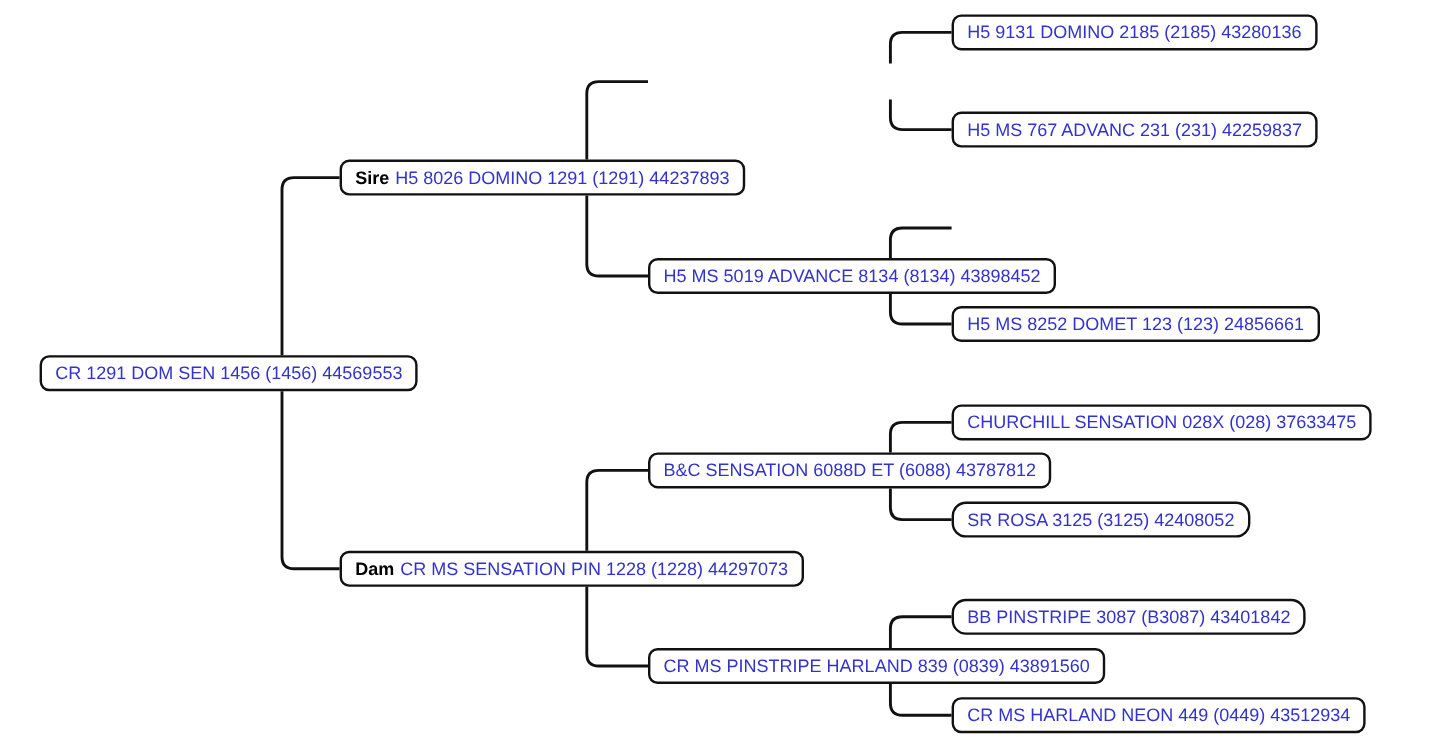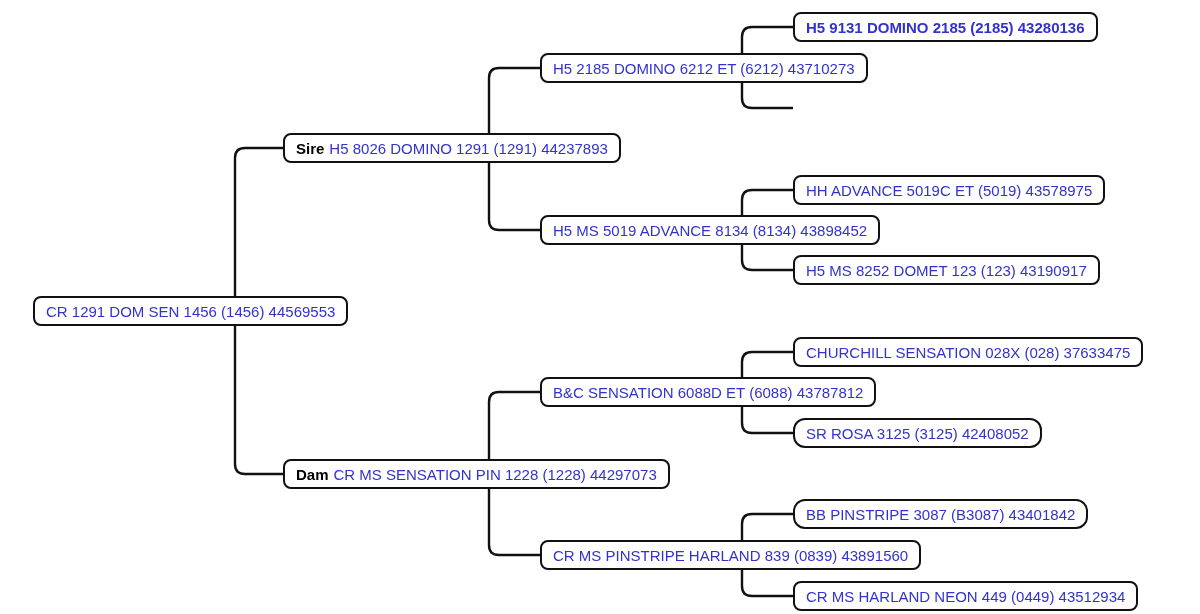--- a/index.html
+++ b/index.html
@@ -82,41 +82,38 @@
 
   <div class="node" style="left:283px;top:133px;">
     <span class="prefix">Sire</span>
     <span class="name">H5 8026 DOMINO 1291 (1291) 44237893</span>
   </div>
   <div class="node" style="left:283px;top:459px;">
     <span class="prefix">Dam</span>
     <span class="name">CR MS SENSATION PIN 1228 (1228) 44297073</span>
   </div>
 
-  <div class="node" style="left:540px;top:53px;">
-    <span class="name">H5 2185 DOMINO 6212 ET (6212) 43710273</span>
-  </div>
   <div class="node" style="left:540px;top:215px;">
     <span class="name">H5 MS 5019 ADVANCE 8134 (8134) 43898452</span>
   </div>
   <div class="node" style="left:540px;top:377px;">
     <span class="name">B&amp;C SENSATION 6088D ET (6088) 43787812</span>
   </div>
   <div class="node" style="left:540px;top:540px;">
     <span class="name">CR MS PINSTRIPE HARLAND 839 (0839) 43891560</span>
   </div>
 
-  <div class="node" style="left:793px;top:12px;font-weight:bold;">
+  <div class="node" style="left:793px;top:12px;">
     <span class="name">H5 9131 DOMINO 2185 (2185) 43280136</span>
   </div>
-  <div class="node" style="left:793px;top:175px;">
-    <span class="name">HH ADVANCE 5019C ET (5019) 43578975</span>
+  <div class="node" style="left:793px;top:93px;">
+    <span class="name">H5 MS 767 ADVANC 231 (231) 42259837</span>
   </div>
   <div class="node" style="left:793px;top:255px;">
-    <span class="name">H5 MS 8252 DOMET 123 (123) 43190917</span>
+    <span class="name">H5 MS 8252 DOMET 123 (123) 24856661</span>
   </div>
   <div class="node" style="left:793px;top:337px;">
     <span class="name">CHURCHILL SENSATION 028X (028) 37633475</span>
   </div>
   <div class="node" style="left:793px;top:418px;border-radius:12px;">
     <span class="name">SR ROSA 3125 (3125) 42408052</span>
   </div>
   <div class="node" style="left:793px;top:499px;border-radius:12px;">
     <span class="name">BB PINSTRIPE 3087 (B3087) 43401842</span>
   </div>

